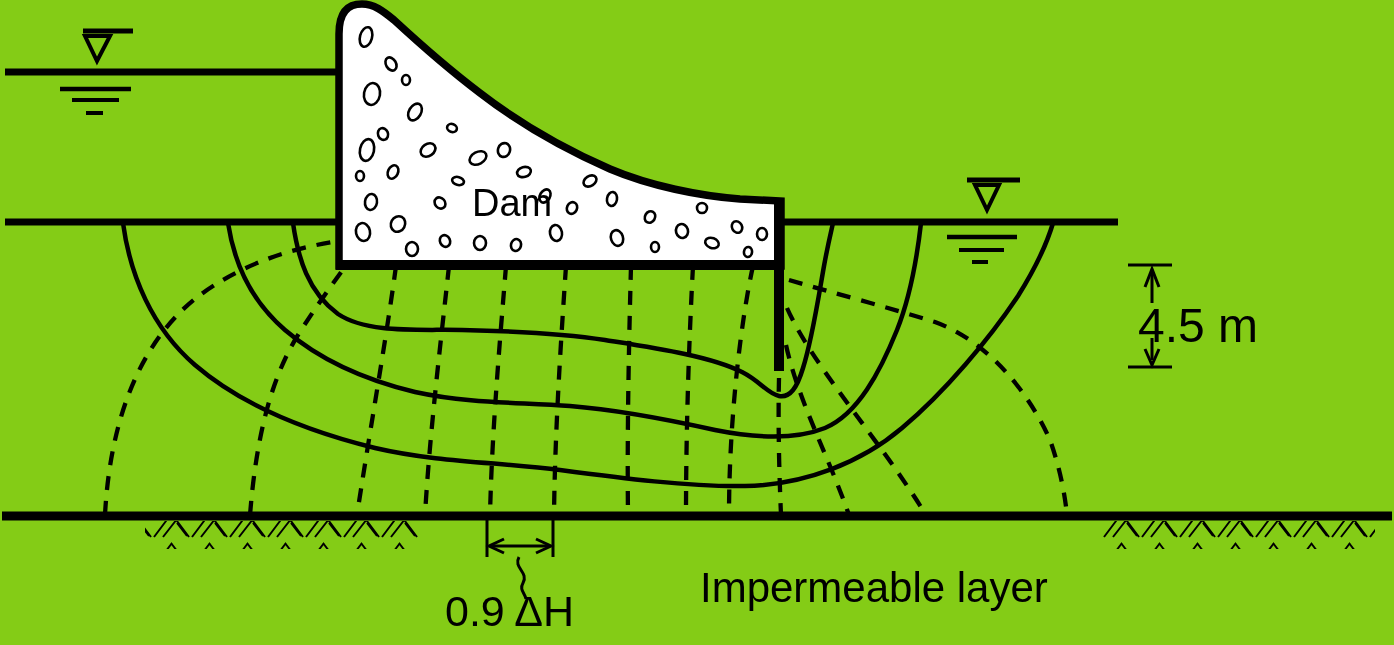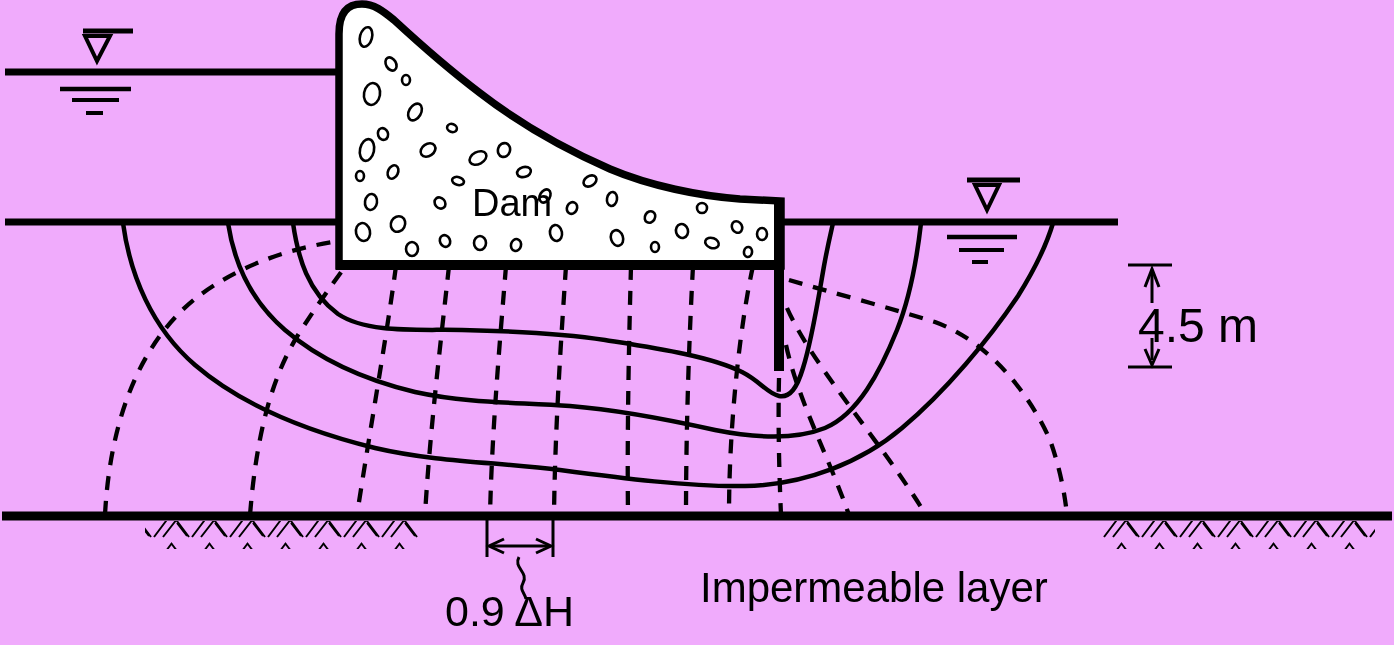--- a/index.html
+++ b/index.html
@@ -4,21 +4,21 @@
 <style>
   html, body {
     margin: 0;
     padding: 0;
     background: #ffffff;
   }
   .stage {
     position: relative;
     width: 1394px;
     height: 645px;
-    background: #f0abfc;
+    background: #84cc16;
     overflow: hidden;
     font-family: "Liberation Sans", "DejaVu Sans", sans-serif;
   }
   svg { display: block; }
   .ink-stroke { stroke: #000000; fill: none; }
   .label {
     fill: #000000;
     font-family: "Liberation Sans", "DejaVu Sans", sans-serif;
   }
   .flowline { stroke: #000000; stroke-width: 4.5; fill: none; }

